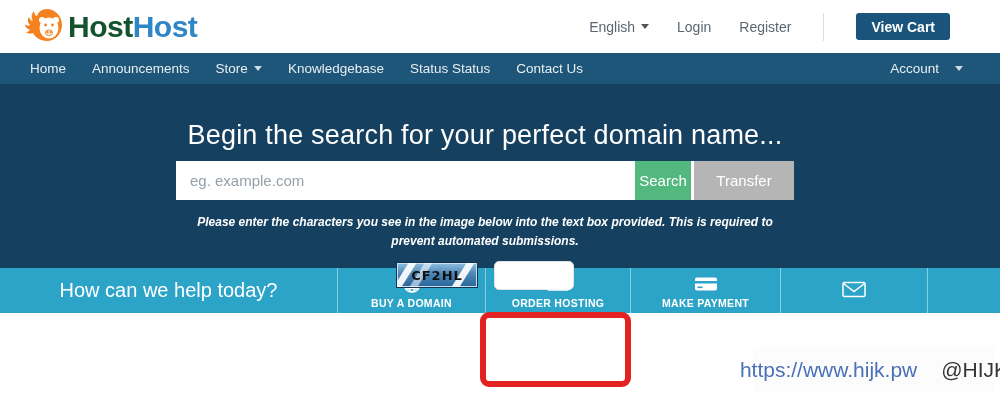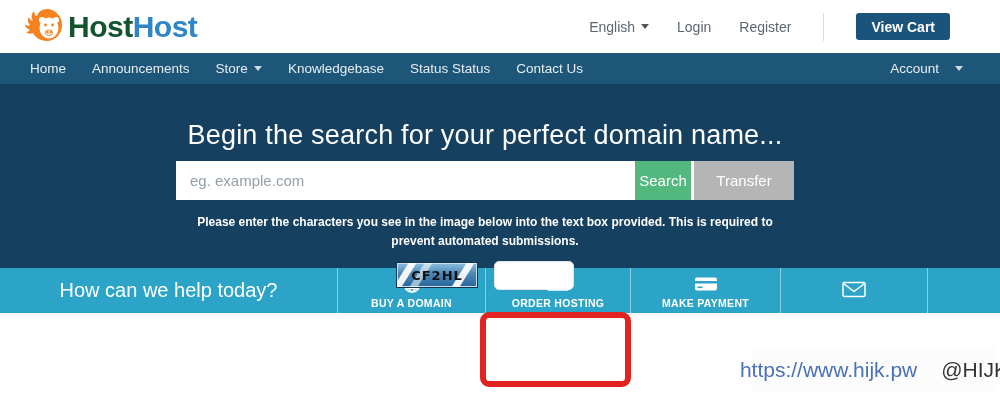--- a/index.html
+++ b/index.html
@@ -40,21 +40,21 @@
     line-height:1.05; letter-spacing:0.2px; }
   .search-row { margin-top:12px; display:flex; height:39px; background:#fff; }
   .search-input { flex:1; border:none; outline:none; padding:0 14px; font-size:15px;
     color:#333; font-family:"Liberation Sans", sans-serif; }
   .search-input::placeholder { color:#95a0a9; }
   .btn-search { width:56px; background:#53b87e; color:#fff; border:none; font-size:15px;
     cursor:pointer; font-family:"Liberation Sans", sans-serif; }
   .btn-transfer { width:100px; background:#b5b5b5; color:#fff; border:none; font-size:15px;
     margin-left:3px; cursor:pointer; font-family:"Liberation Sans", sans-serif; }
   .captcha-instruction { margin-top:13px; color:#fff; font-size:12px; font-weight:bold;
-    text-align:center; line-height:1.55; padding:0 5px; }
+    text-align:center; line-height:1.55; padding:0 5px;font-style:italic; }
   .captcha-row { margin-top:10px; display:flex; justify-content:center; align-items:center;
     gap:16px; }
   .captcha-img { position:relative; width:82px; height:26px; overflow:hidden;
     border:1px solid #0e3554; box-shadow:inset 0 0 0 1px #cfe0ee;
     background:linear-gradient(180deg,#8fc0e0 0%,#4c86b6 45%,#28669a 100%);
     display:flex; align-items:center; justify-content:center; }
   .captcha-img::before { content:""; position:absolute; top:-4px; bottom:-4px; left:4px;
     width:8px; background:rgba(255,255,255,0.92); transform:skewX(-32deg);
     box-shadow:16px 0 0 rgba(255,255,255,0.55); }
   .captcha-img::after { content:""; position:absolute; top:-4px; bottom:-4px; right:10px;

